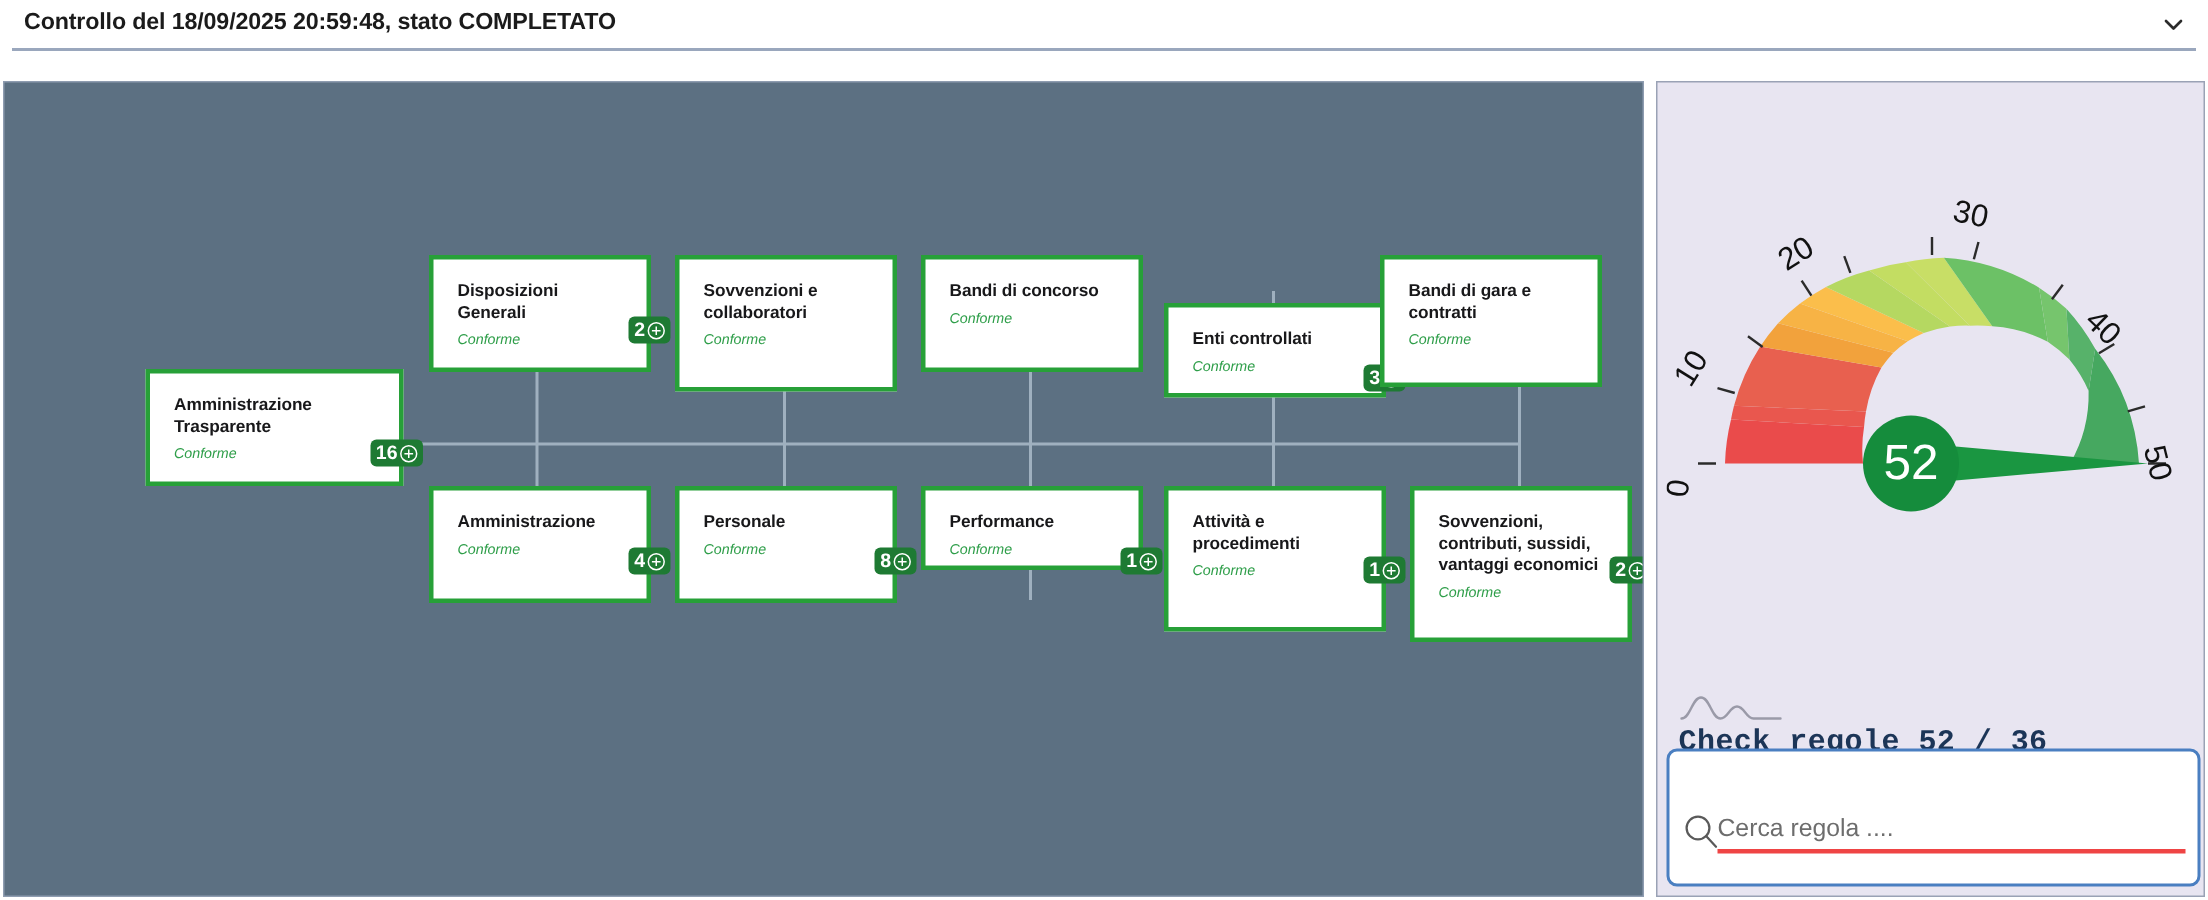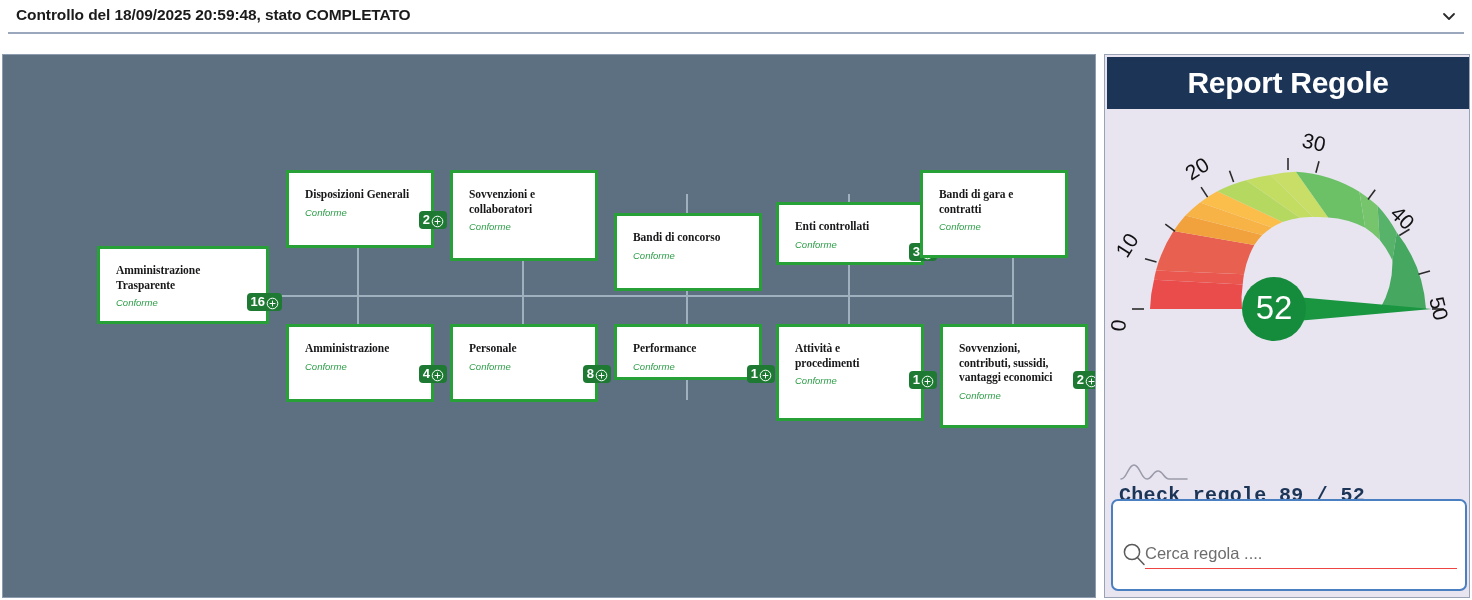--- a/index.html
+++ b/index.html
@@ -53,21 +53,20 @@
     border: 3px solid #27a038;
     padding: 14px 14px 10px 16px;
     cursor: pointer;
   }
   .node-title {
     font-size: 11.5px;
     font-weight: bold;
     color: #18181a;
     line-height: 14.5px;
     letter-spacing: -0.05px;
-    font-family: Liberation Serif, serif;
   }
   .node-status {
     margin-top: 5px;
     font-size: 9.5px;
     font-style: italic;
     color: #2e9e49;
     line-height: 12px;
   }
   .node-badge {
     position: absolute;
@@ -138,21 +137,21 @@
   }
   #search-icon {
     position: absolute; left: 8px; top: 40px;
     width: 26px; height: 26px;
     cursor: pointer;
   }
   #search-input {
     position: absolute; left: 32px; top: 38px;
     width: 312px; height: 30px;
     border: none;
-    border-bottom: 1px solid #ef4444;
+    border-bottom: 3px solid #ef4444;
     outline: none;
     background: transparent;
     font-family: "Liberation Sans", sans-serif;
     font-size: 16.5px;
     color: #5e5e5e;
   }
   #search-input::placeholder { color: #6d6d6d; opacity: 1; }
 </style>
 </head>
 <body>
@@ -205,21 +204,21 @@
         </svg>
       </span>
     </div>
   </div>
 
   <div class="node-card" style="left:447px; top:115px; width:148px; height:91px;">
     <div class="node-title">Sovvenzioni e collaboratori</div>
     <div class="node-status">Conforme</div>
   </div>
 
-  <div class="node-card" style="left:611px; top:115px; width:148px; height:78px;margin-top:43px;">
+  <div class="node-card" style="left:611px; top:115px; width:148px; height:78px;">
     <div class="node-title">Bandi di concorso</div>
     <div class="node-status">Conforme</div>
   </div>
 
   <div class="node-card" style="left:773px; top:115px; width:148px; height:63px;margin-top:32px;">
     <div class="node-title">Enti controllati</div>
     <div class="node-status">Conforme</div>
     <div class="node-badge" style="top:38px;">
       <span class="badge-count">3</span>
       <span class="badge-plus">
@@ -302,23 +301,20 @@
           <circle cx="6.5" cy="6.5" r="5.3" fill="none" stroke="#ffffff" stroke-width="1"></circle>
           <path d="M6.5 3.6 V9.4 M3.6 6.5 H9.4" stroke="#ffffff" stroke-width="1"></path>
         </svg>
       </span>
     </div>
   </div>
 </div>
 
 <div id="report-panel">
 
-  <div id="report-header">
-    <span id="report-title">Report Regole</span>
-  </div>
 
   <div id="gauge-wrap">
     <svg id="gauge-svg" viewBox="0 0 354 242">
       <g>
 
         <path d="M 39.0 196.0 A 138 138 0 0 1 43.0 166.7 L 131.7 171.6 A 92 92 0 0 0 131.0 196.0 Z" fill="#ea4b4b"></path>
         <path d="M 43.0 166.7 A 138 138 0 0 1 45.0 157.5 L 133.0 161.3 A 92 92 0 0 0 131.7 171.6 Z" fill="#e9574e"></path>
         <path d="M 45.0 157.5 A 138 138 0 0 1 62.5 118.0 L 143.3 132.0 A 92 92 0 0 0 133.0 161.3 Z" fill="#e8604f"></path>
         <path d="M 62.5 118.0 A 138 138 0 0 1 74.4 102.5 L 151.2 122.1 A 92 92 0 0 0 143.3 132.0 Z" fill="#f2a23c"></path>
         <path d="M 74.4 102.5 A 138 138 0 0 1 89.0 89.4 L 160.8 114.5 A 92 92 0 0 0 151.2 122.1 Z" fill="#f7b345"></path>
@@ -363,21 +359,21 @@
     </svg>
   </div>
 
   <div id="sparkline-wrap">
     <svg viewBox="0 0 70 24" width="70" height="24">
       <path d="M2 20 C8 20 9 6 15 6 C21 6 22 20 28 20 C33 20 34 12 39 12 C44 12 45 20 50 20 L68 20" fill="none" stroke="#9a9aa8" stroke-width="1.6" stroke-linecap="round"></path>
     </svg>
   </div>
 
   <div id="kpi-text">
-    <div>Check regole 89 / 52</div>
+    <div>Check regole 52 / 36</div>
     <div>(100.00%)</div>
   </div>
 
   <div id="search-box">
     <div id="search-icon">
       <svg viewBox="0 0 26 26" width="26" height="26">
         <circle cx="11" cy="11" r="7.6" fill="none" stroke="#5a5a5a" stroke-width="1.5"></circle>
         <line x1="16.4" y1="16.4" x2="23" y2="23.5" stroke="#5a5a5a" stroke-width="1.5" stroke-linecap="round"></line>
       </svg>
     </div>

